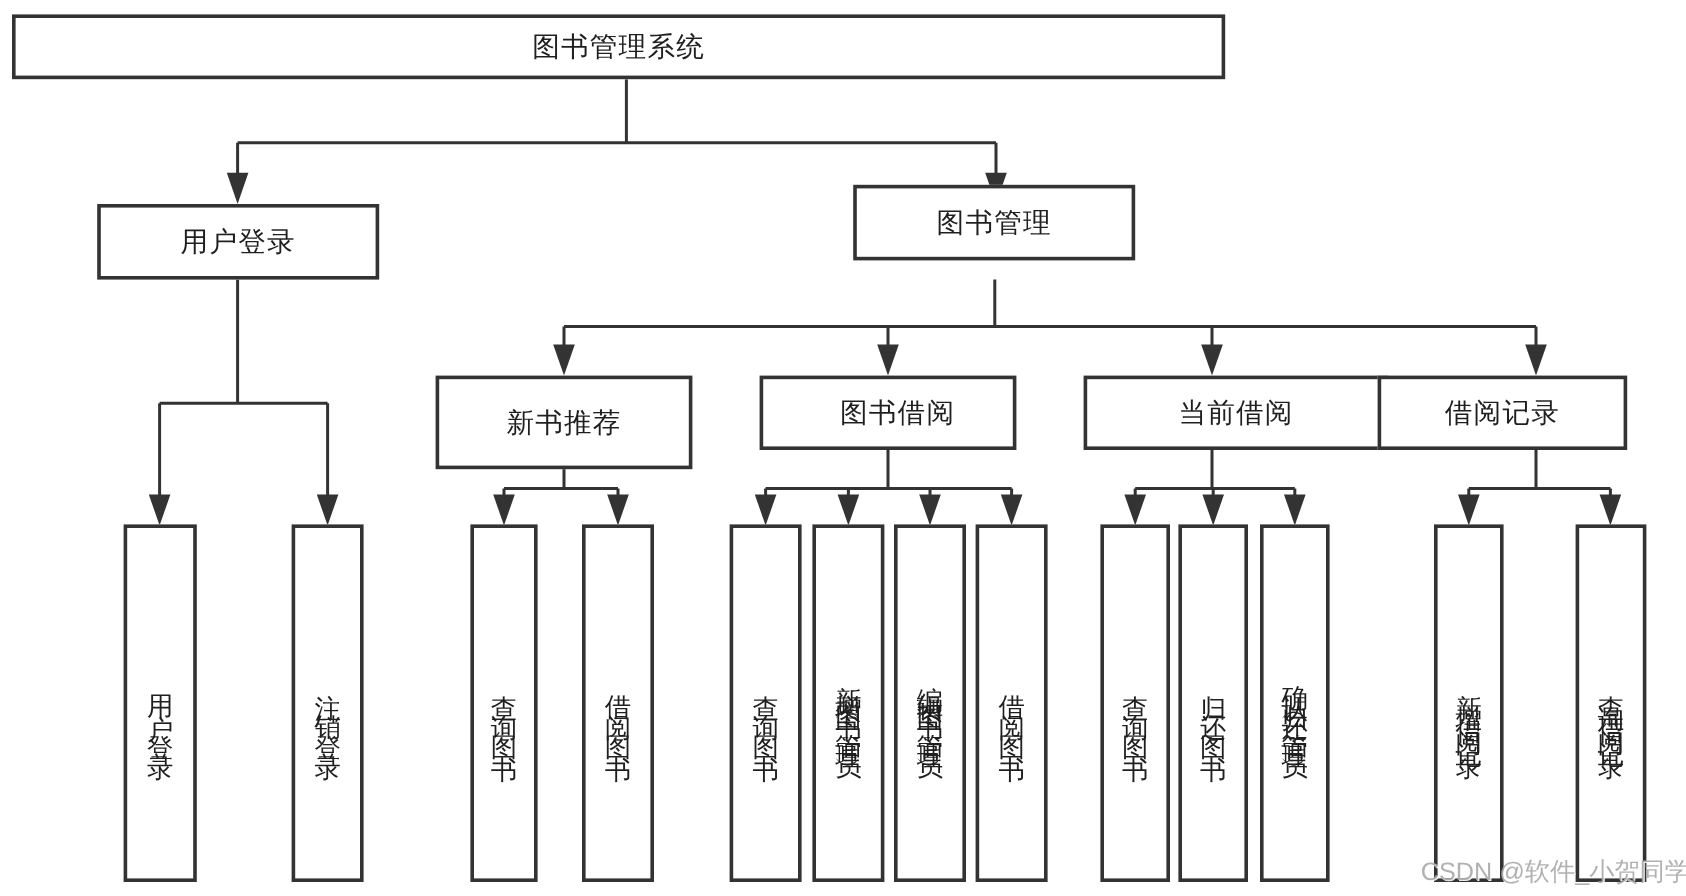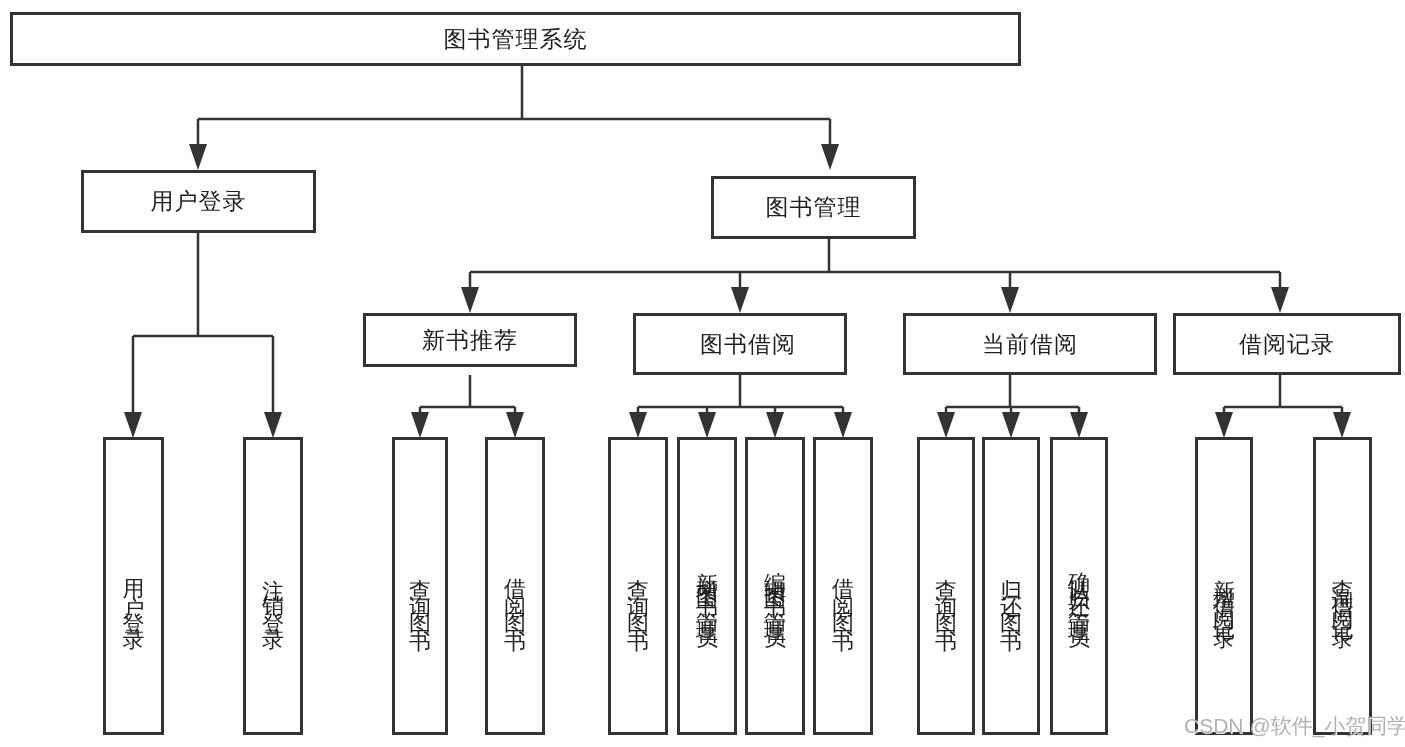--- a/index.html
+++ b/index.html
@@ -64,26 +64,26 @@
       <polygon points="1002,412 1020,412 1011,438"></polygon>
       <polygon points="1070,412 1088,412 1079,438"></polygon>
       <polygon points="1215,412 1233,412 1224,438"></polygon>
       <polygon points="1333,412 1351,412 1342,438"></polygon>
     </g>
   </svg>
 
   <div class="box h-box" style="left:10px; top:12px; width:1011px; height:54px;">图书管理系统</div>
 
   <div class="box h-box" style="left:81px; top:170px; width:235px; height:63px;">用户登录</div>
-  <div class="box h-box" style="left:711px; top:176px; width:205px; height:63px;">图书管理</div>
+  <div class="box h-box" style="left:711px; top:154px; width:235px; height:63px;">图书管理</div>
 
-  <div class="box h-box" style="left:363px; top:313px; width:214px; height:54px;font-family:Liberation Mono, monospace;">新书推荐</div>
+  <div class="box h-box" style="left:363px; top:313px; width:214px; height:78px;font-family:Liberation Mono, monospace;">新书推荐</div>
   <div class="box h-box" style="left:633px; top:313px; width:214px; height:62px;padding-left:16px;">图书借阅</div>
   <div class="box h-box" style="left:903px; top:313px; width:254px; height:62px;">当前借阅</div>
-  <div class="box h-box" style="left:1173px; top:313px; width:228px; height:62px;">借阅记录</div>
+  <div class="box h-box" style="left:1148px; top:313px; width:208px; height:62px;">借阅记录</div>
 
   <div class="box v-box" style="left:103px; top:437px; width:61px; height:298px;">
     <span class="vtext ls-lg">用户登录</span>
   </div>
   <div class="box v-box" style="left:243px; top:437px; width:60px; height:298px;">
     <span class="vtext ls-lg">注销登录</span>
   </div>
 
   <div class="box v-box" style="left:392px; top:437px; width:56px; height:298px;">
     <span class="vtext ls-lg">查询图书</span>

